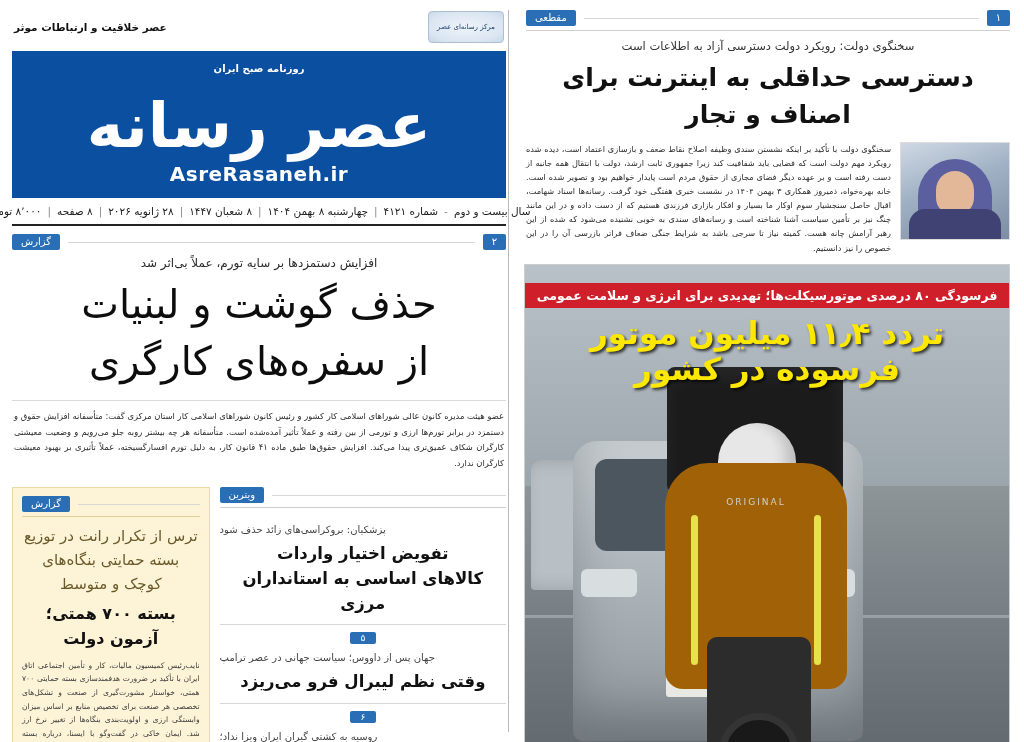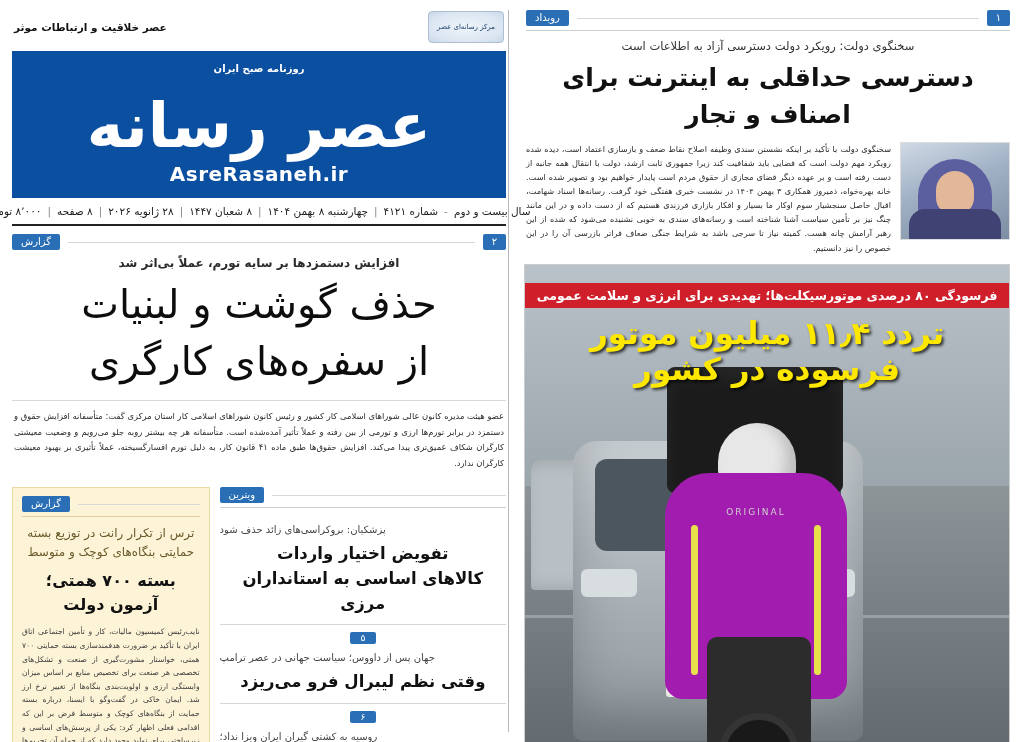--- a/index.html
+++ b/index.html
@@ -157,22 +157,22 @@
   .car-main .lamp-l{left:8px;} .car-main .lamp-r{right:8px;}
   .moto {
     position:absolute; left:118px; bottom:6px; width:228px; height:420px;
   }
   .moto .topbox {
     position:absolute; left:24px; top:0; width:176px;height:126px;
     background:#1b1b1b; border-radius:8px;
     box-shadow: inset 0 10px 20px rgba(255,255,255,0.06);
   }
   .moto .rider {
-    position:absolute; left:22px; top:106px; width:182px; height:226px;
-    background:#a21caf; border-radius:44px 44px 18px 18px;
+    position:absolute; left:22px; top:96px; width:182px; height:226px;
+    background:#a16207; border-radius:44px 44px 18px 18px;
   }
   .moto .rider .stripe-l, .moto .rider .stripe-r {
     position:absolute; top:52px; width:7px;height:150px;background:#e8e24a;border-radius:4px;
   }
   .moto .rider .stripe-l{left:26px;} .moto .rider .stripe-r{right:26px;}
   .moto .rider .brandline {
     position:absolute;left:0;right:0;top:34px;text-align:center;color:#cfcfcf;
     font-size:9px;letter-spacing:2px;
   }
   .moto .helmet {
@@ -246,21 +246,21 @@
   }
   .issue-line span { white-space:nowrap; }
   .sep { color:#888; }
 
   .report-tag-row {
     display:flex;align-items:center;gap:8px;
     margin:8px 0 4px 0;
   }
   .report-tag-row .line { flex:1;height:1px;background:#d5d5d5; }
   .main-kicker {
-    font-size:12px;color:#2b2b2b;text-align:center;margin:6px 0 6px 0;font-weight:bold;
+    font-size:12px;color:#2b2b2b;text-align:center;margin:6px 0 6px 0;
   }
   .main-headline {
     font-size:40px;font-weight:normal;color:#0d0d0d;text-align:center;
     line-height:1.42; margin:2px 0 10px 0;
   }
   .main-body {
     font-size:8.4px;line-height:1.85;color:#2b2b2b;text-align:justify;
     padding:8px 2px 10px 2px;border-top:1px solid #d9d9d9;
   }
 
@@ -288,21 +288,21 @@
     background:#2a6fb5;color:#fff;font-size:9px;border-radius:2px;padding:1px 0;
   }
   .yellow-box {
     background:#fdf4d8;
     border:1px solid #e8d9a5;
     padding:8px 9px 10px 9px;
     box-sizing:border-box;
   }
   .yellow-box .tag-row { border-bottom-color:#e0cf9a; }
   .yb-kicker {
-    font-size:12px;color:#6a5a2a;text-align:center;line-height:1.6;margin-bottom:6px;
+    font-size:15px;color:#6a5a2a;text-align:center;line-height:1.6;margin-bottom:6px;
   }
   .yb-title {
     font-size:16px;font-weight:bold;color:#111;text-align:center;line-height:1.55;margin-bottom:7px;
   }
   .yb-body {
     font-size:7.6px;line-height:1.8;color:#3a3a3a;text-align:justify;
   }
 </style>
 </head>
 <body>
@@ -397,21 +397,21 @@
     </div>
   </div>
 
   <div class="divider-v" style="left:508px;top:10px;height:722px;"></div>
 
   <div class="left-col rtl">
 
     <div class="tag-row">
       <span class="section-tag">۱</span>
       <span class="line"></span>
-      <span class="section-tag">رویداد</span>
+      <span class="section-tag">مقطعی</span>
     </div>
 
     <div class="kicker">سخنگوی دولت: رویکرد دولت دسترسی آزاد به اطلاعات است</div>
     <div class="headline-lead">دسترسی حداقلی به اینترنت برای اصناف و تجار</div>
 
     <div class="lead-body">
       <div class="lead-photo">
         <div class="scarf"></div>
         <div class="face"></div>
         <div class="body"></div>

